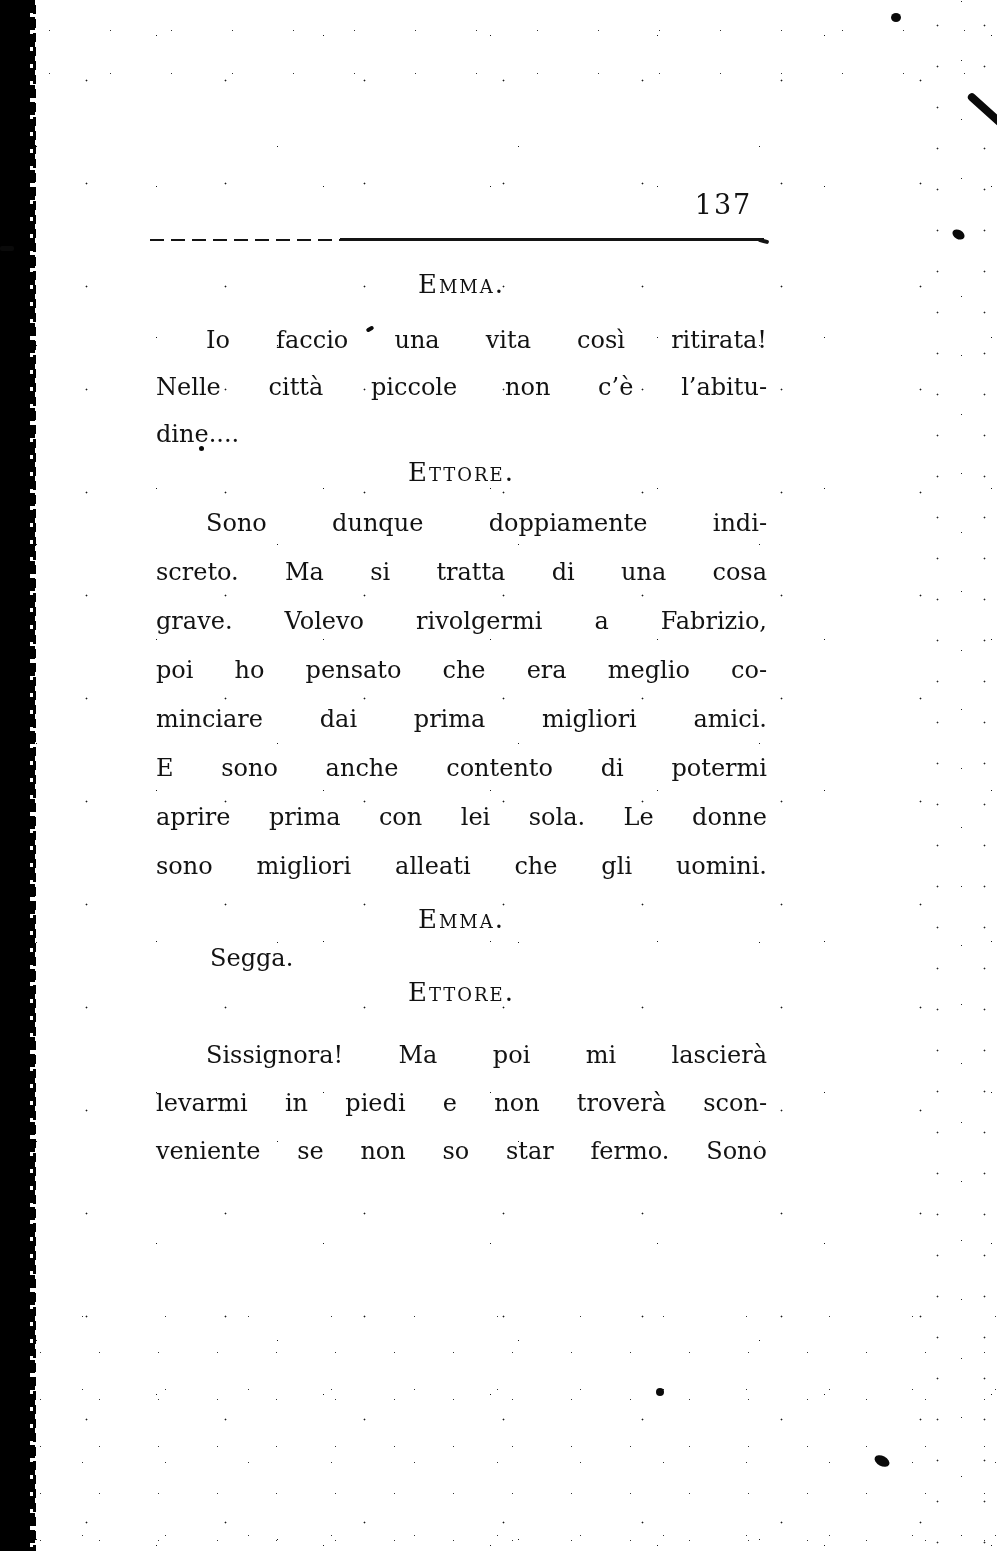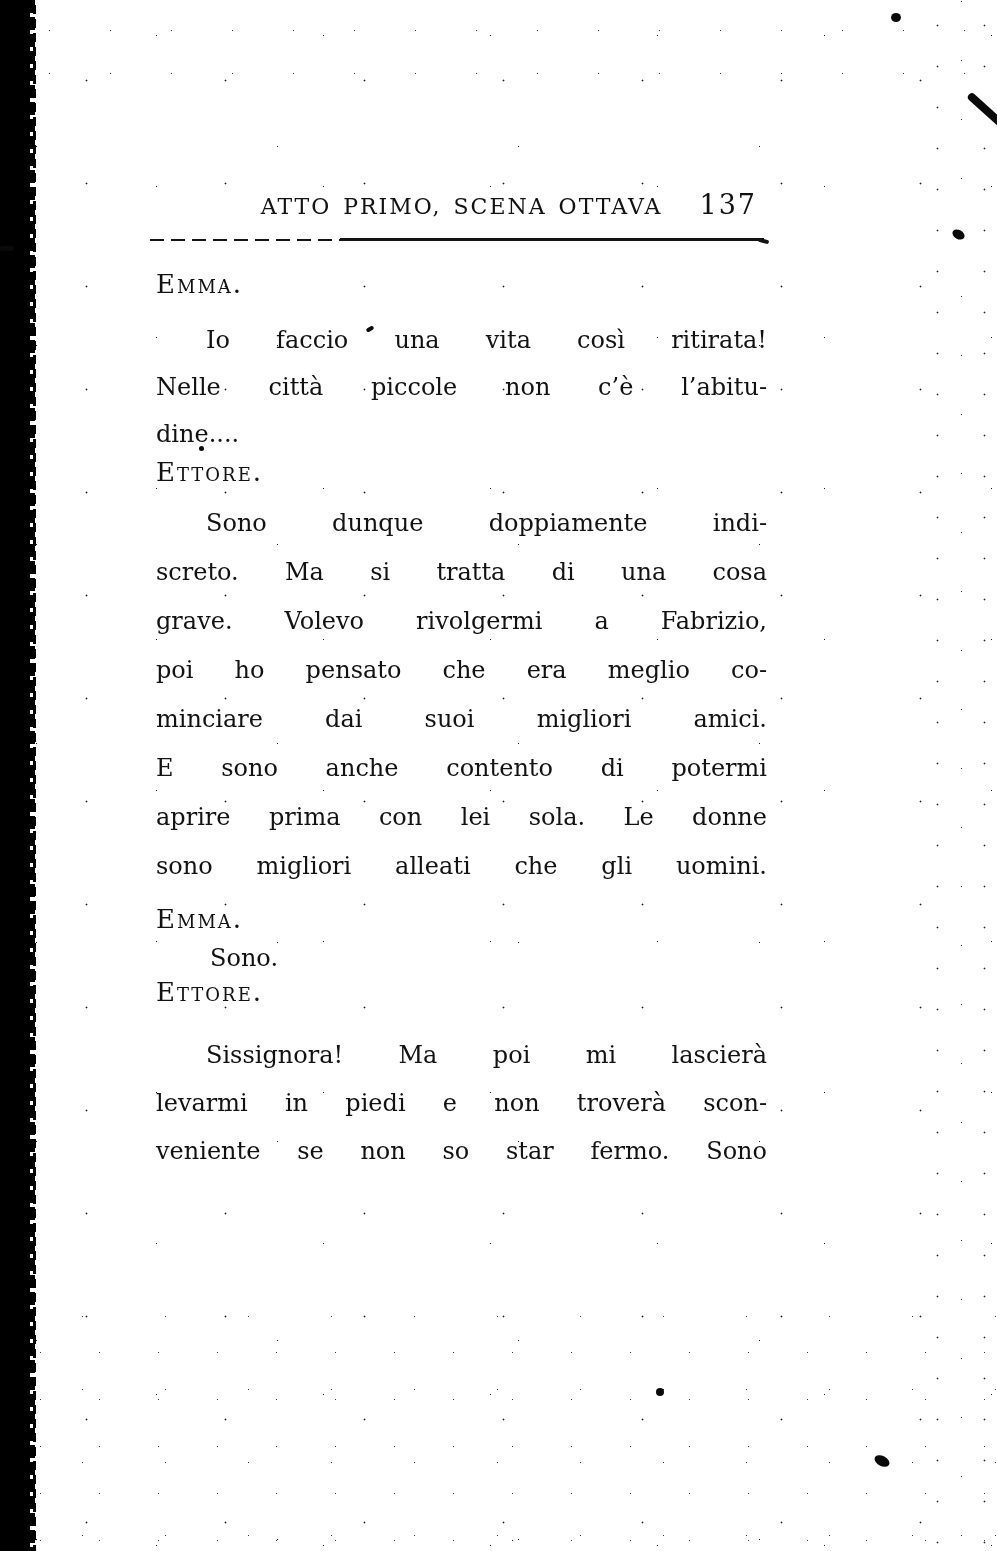--- a/index.html
+++ b/index.html
@@ -69,26 +69,26 @@
     background:#141414;border-radius:2px;transform:rotate(14deg);
   }
   
   .running-head{
     position:absolute;left:156px;top:194px;width:611px;
     text-align:center;font-size:22px;line-height:26px;
     letter-spacing:2px;word-spacing:3px;
   }
   .page-number{
     position:absolute;left:690px;top:190px;width:67px;
-    text-align:right;font-size:27px;line-height:30px;letter-spacing:2px;
+    text-align:center;font-size:27px;line-height:30px;letter-spacing:2px;
   }
   
   .speaker{
     position:absolute;left:156px;width:611px;
-    text-align:left;font-variant:small-caps;
+    text-align:center;font-variant:small-caps;
     font-size:26px;line-height:30px;letter-spacing:2px;
   }
   .para{
     position:absolute;left:156px;width:611px;
     font-size:24px;
   }
   .lh47{line-height:47px}.lh48{line-height:48px}.lh49{line-height:49px}
   .line{text-align:justify;text-align-last:justify;}
   .line.noj{text-align:center;text-align-last:left;}
   .line.indent{padding-left:50px;}
@@ -109,46 +109,45 @@
 
 <div class="page">
 
   <div class="noise"></div>
   <div class="noise-top"></div>
   <div class="noise-right"></div>
   <div class="noise-bottom"></div>
 
   <div class="binding"></div>
 
-  <div class="running-head">ATTO PRIMO, SCENA OTTAVA</div>
   <div class="page-number">137</div>
   <div class="rule"></div>
 
   <div class="speaker" style="top:269px">Emma.</div>
   <div class="para lh47" style="top:317px">
     <div class="line indent">Io faccio una vita così ritirata!</div>
     <div class="line">Nelle città piccole non c’è l’abitu-</div>
     <div class="line noj">dine....</div>
   </div>
 
   <div class="speaker" style="top:457px">Ettore.</div>
   <div class="para lh49" style="top:499px">
     <div class="line indent">Sono dunque doppiamente indi-</div>
     <div class="line">screto. Ma si tratta di una cosa</div>
     <div class="line">grave. Volevo rivolgermi a Fabrizio,</div>
     <div class="line">poi ho pensato che era meglio co-</div>
-    <div class="line">minciare dai suoi migliori amici.</div>
+    <div class="line">minciare dai prima migliori amici.</div>
     <div class="line">E sono anche contento di potermi</div>
     <div class="line">aprire prima con lei sola. Le donne</div>
     <div class="line">sono migliori alleati che gli uomini.</div>
   </div>
 
   <div class="speaker" style="top:904px">Emma.</div>
   <div class="para lh48" style="top:934px">
-    <div class="line noj indent-big">Sono.</div>
+    <div class="line noj indent-big">Segga.</div>
   </div>
 
   <div class="speaker" style="top:977px">Ettore.</div>
   <div class="para lh48" style="top:1031px">
     <div class="line indent">Sissignora! Ma poi mi lascierà</div>
     <div class="line">levarmi in piedi e non troverà scon-</div>
     <div class="line">veniente se non so star fermo. Sono</div>
   </div>
 
   <div class="stain stain-streak"></div>

